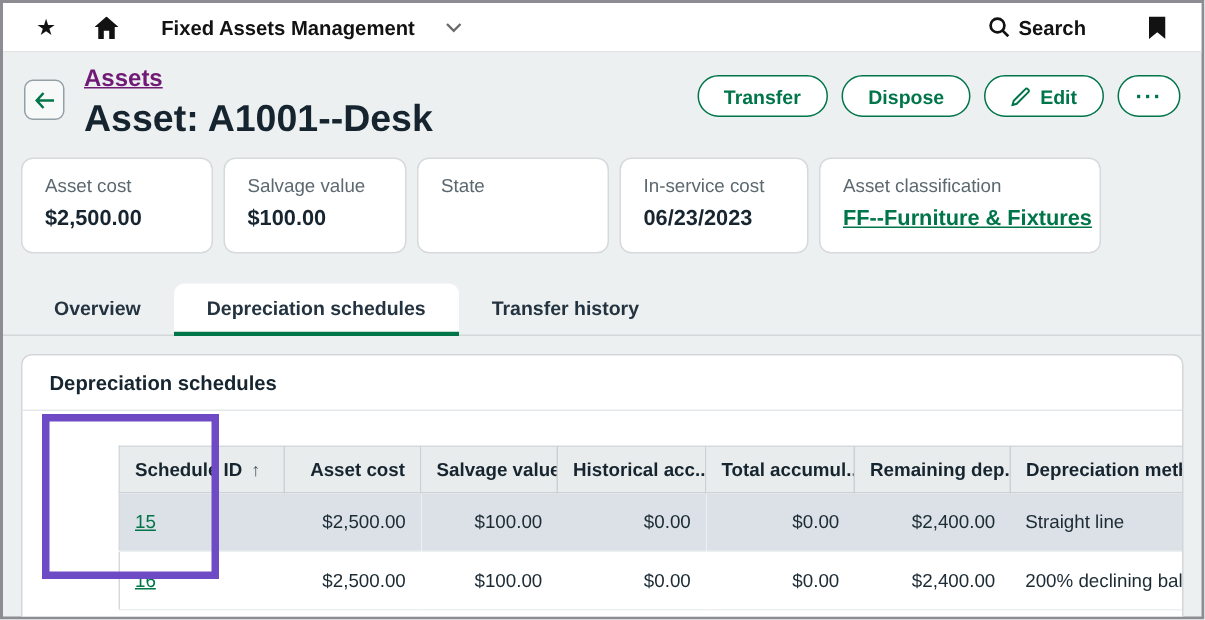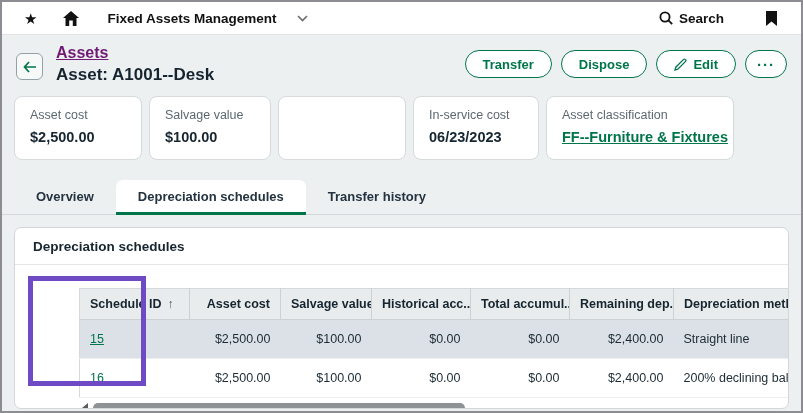--- a/index.html
+++ b/index.html
@@ -22,21 +22,21 @@
   .tb-bookmark { margin-left:42px; display:flex; }
   
   .page-head { display:flex; align-items:flex-start; padding:9px 14px 4px 14px; }
   .back-btn {
     width:27px; height:27px; margin-top:9px; background:#f7f9f9;
     border:1px solid #93a0a6; border-radius:6px;
     display:flex; align-items:center; justify-content:center; cursor:pointer;
   }
   .head-titles { margin-left:13px; }
   .crumb-link { font-size:16px; font-weight:bold; color:#701a75; text-decoration:underline; cursor:pointer; display:inline-block; }
-  .page-title { font-size:17px; font-weight:bold; color:#15242e; margin-top:3px; }
+  .page-title { font-size:25px; font-weight:bold; color:#15242e; margin-top:3px; }
   .head-actions { margin-left:auto; margin-top:6px; display:flex; gap:9px; align-items:center; }
   .pill-btn {
     height:28px; padding:0 17px; background:#fff; border:1.5px solid #00754a;
     border-radius:15px; color:#00754a; font-size:13px; font-weight:bold;
     display:flex; align-items:center; gap:6px; cursor:pointer; font-family:inherit;
   }
   .pill-btn.more { padding:0; width:42px; justify-content:center; letter-spacing:1px; font-size:15px; }
   
   .cards { display:flex; gap:7px; padding:7px 12px 0 12px; }
   .card {
@@ -152,20 +152,21 @@
   <div class="cards">
     <div class="card">
       <div class="card-label">Asset cost</div>
       <div class="card-value">$2,500.00</div>
     </div>
     <div class="card">
       <div class="card-label">Salvage value</div>
       <div class="card-value">$100.00</div>
     </div>
     <div class="card">
+      <div class="card-label">State</div>
     </div>
     <div class="card">
       <div class="card-label">In-service cost</div>
       <div class="card-value">06/23/2023</div>
     </div>
     <div class="card">
       <div class="card-label">Asset classification</div>
       <div class="card-value link">FF--Furniture &amp; Fixtures</div>
     </div>
   </div>

